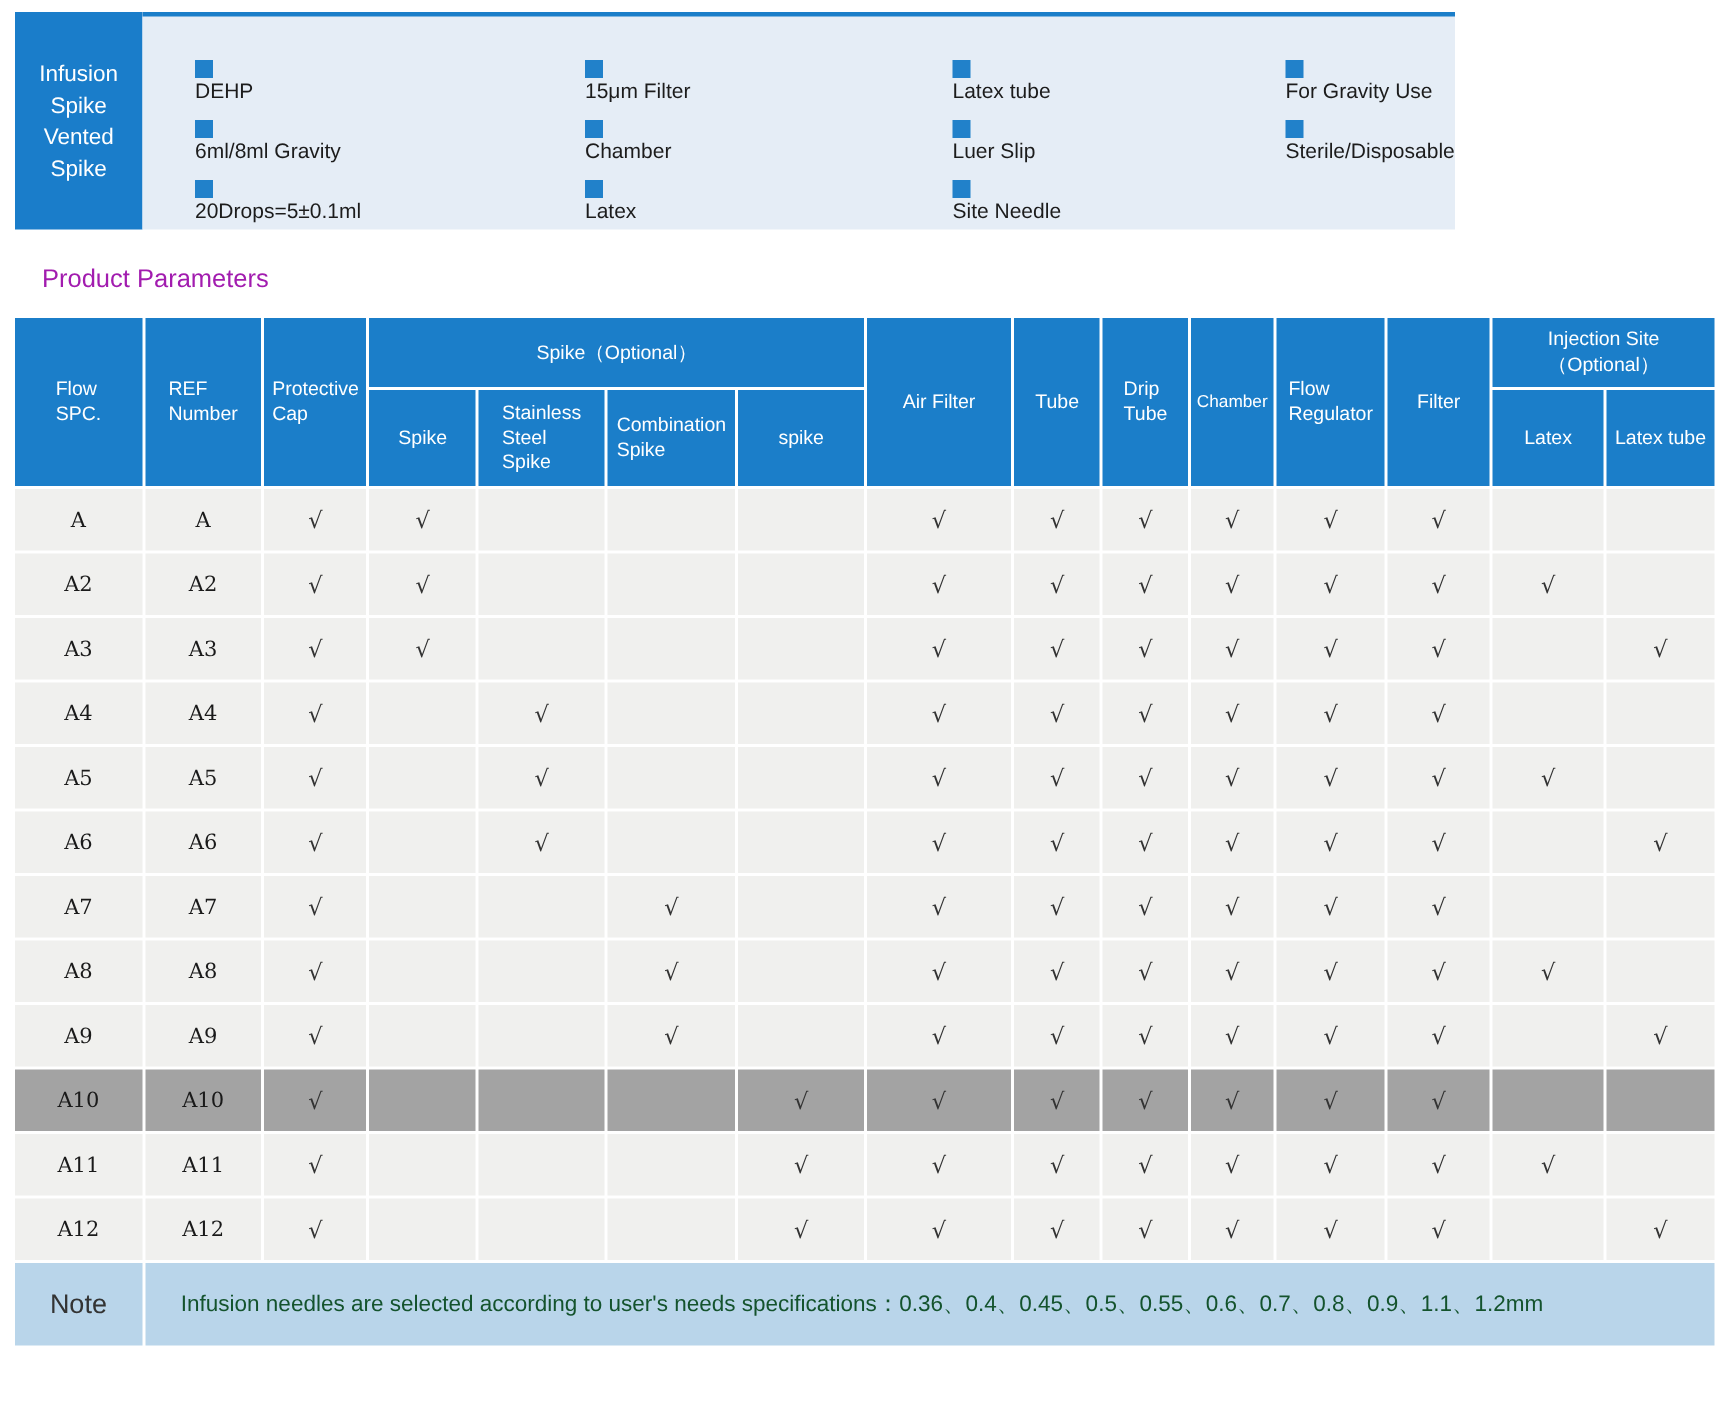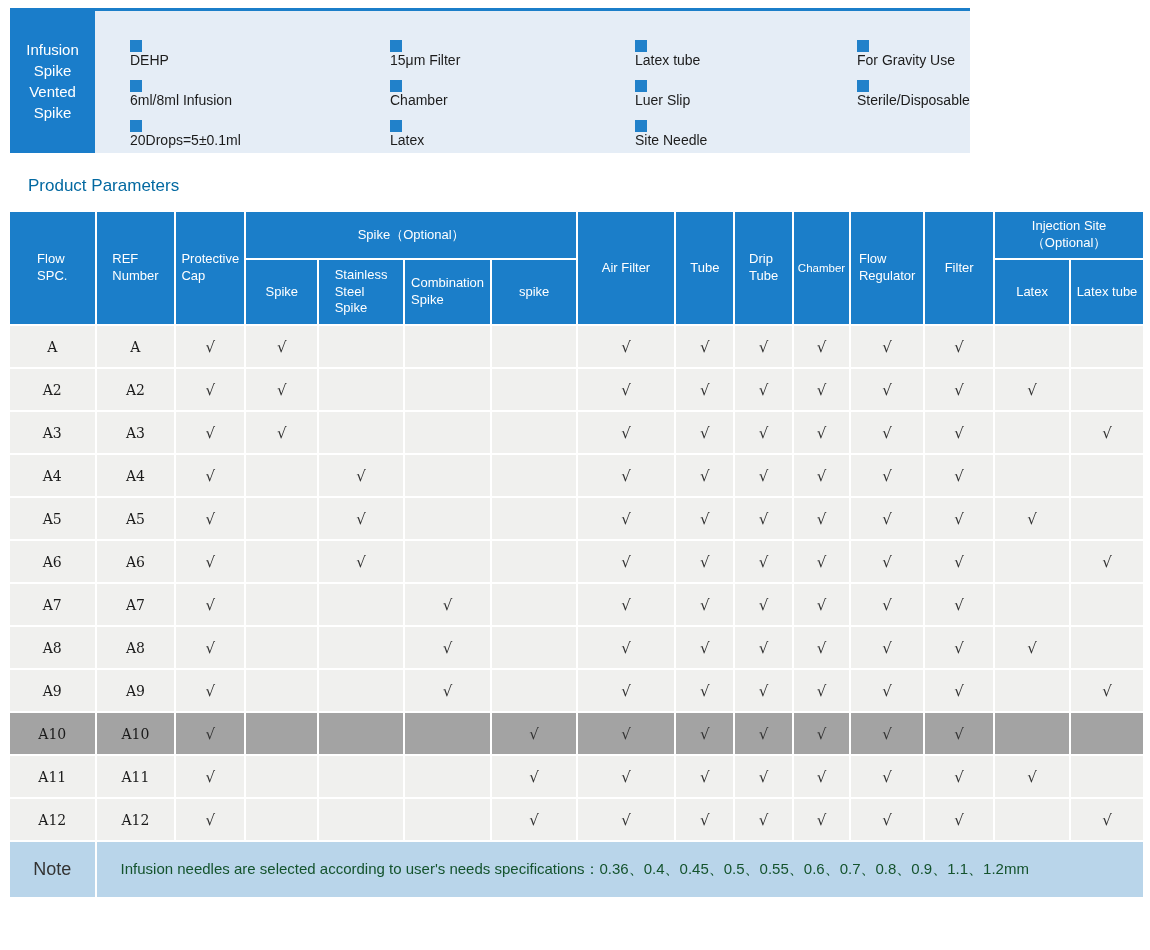--- a/index.html
+++ b/index.html
@@ -21,21 +21,21 @@
     box-sizing:border-box; padding:27px 0 0 35px; display:flex;
   }
   .feature-col { box-sizing:border-box; }
   .feature-col.c1 { width:260px; }
   .feature-col.c2 { width:245px; }
   .feature-col.c3 { width:222px; }
   .feature-item { display:flex; align-items:flex-start; margin-bottom:10px; font-size:14px; color:#1c1c1c;flex-direction:column; }
   .bullet { width:12px; height:12px; background:#2181ca; margin:2px 13px 0 0; flex:none; }
 
   
-  .section-title { margin:23px 0 14px 28px; font-size:17px; font-weight:400; color:#0369a1; }
+  .section-title { margin:23px 0 14px 28px; font-size:17px; font-weight:400; color:#a21caf; }
 
   
   table.params {
     border-collapse:separate; border-spacing:2px; table-layout:fixed;
     width:1137px; margin-left:8px;
   }
   thead th {
     background:#1b7ec9; color:#ffffff; font-weight:400; font-size:13px;
     padding:2px 3px; vertical-align:middle; text-align:center;
   }
@@ -65,21 +65,21 @@
     <span>Spike</span>
   </div>
   <div class="banner-right">
     <div class="feature-col c1">
       <div class="feature-item">
           <span class="bullet"></span>
           <span>DEHP</span>
         </div>
       <div class="feature-item">
           <span class="bullet"></span>
-          <span>6ml/8ml Infusion</span>
+          <span>6ml/8ml Gravity</span>
         </div>
       <div class="feature-item">
           <span class="bullet"></span>
           <span>20Drops=5±0.1ml</span>
         </div>
     </div>
     <div class="feature-col c2">
       <div class="feature-item">
           <span class="bullet"></span>
           <span>15μm Filter</span>

